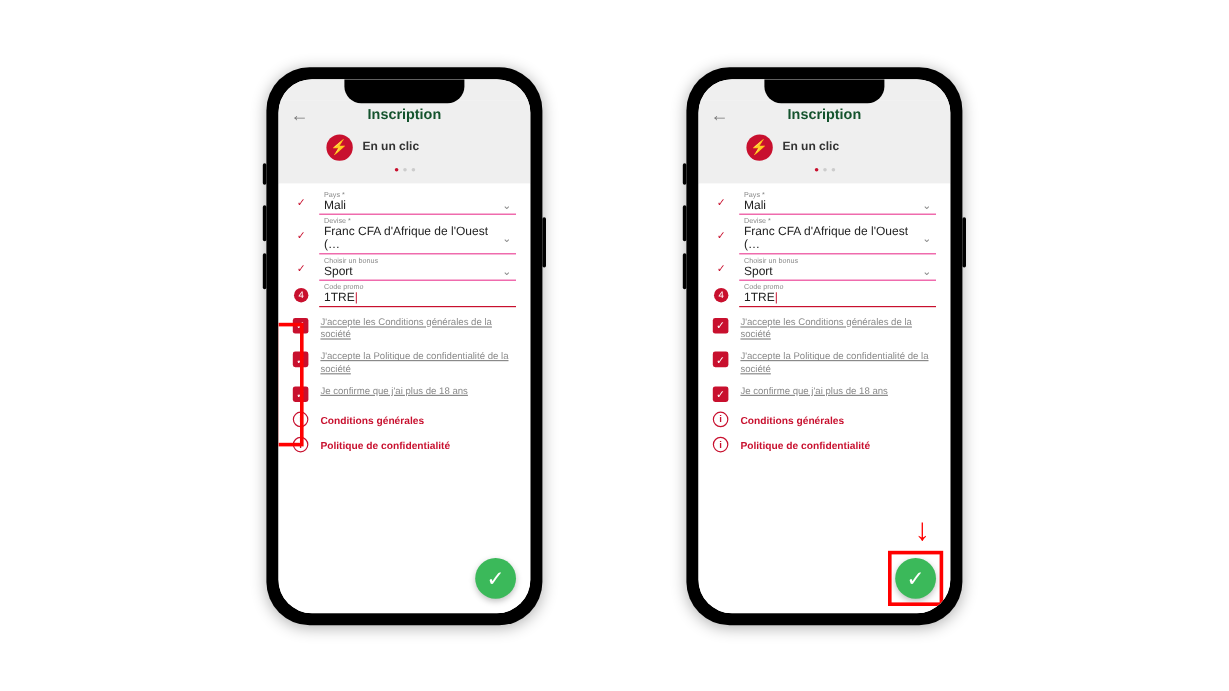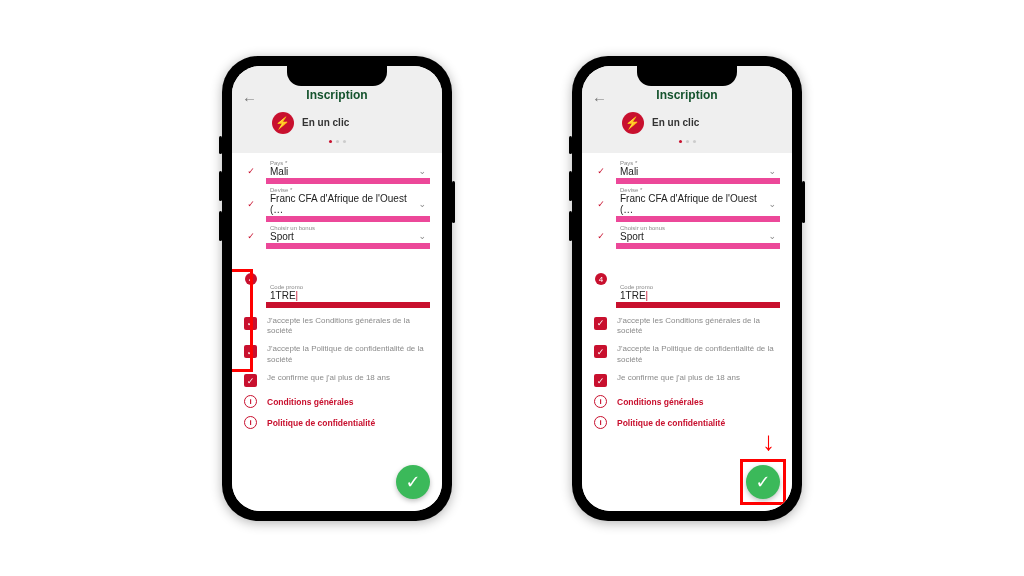--- a/index.html
+++ b/index.html
@@ -123,25 +123,25 @@
     border-radius: 50%;
     color: #fff;
     font-size: 8px;
     display: flex;
     align-items: center;
     justify-content: center;
     margin: 0 1px;
   }
   .field {
     flex: 1;
-    border-bottom: 6px solid #ec4899;
+    border-bottom: 1px solid #ec4899;
     padding: 1px 4px;
     position: relative;
   }
-  .field.active { border-bottom-color: #c8102e; margin-top: 32px; }
+  .field.active { border-bottom-color: #c8102e; }
   .flabel {
     font-size: 6px;
     color: #8a8a8a;
   }
   .fvalue {
     font-size: 10px;
     color: #222;
     display: flex;
     justify-content: space-between;
     align-items: center;
@@ -165,20 +165,21 @@
     display: flex;
     align-items: center;
     justify-content: center;
     flex-shrink: 0;
     margin-top: 1px;
   }
   .chk-label {
     font-size: 8px;
     color: #8a8a8a;
     line-height: 1.3;
+    text-decoration: underline;
   }
   .link-row {
     display: flex;
     align-items: center;
     gap: 10px;
     margin-top: 8px;
   }
   .info-icon {
     width: 13px; height: 13px;
     border: 1.4px solid #c8102e;

